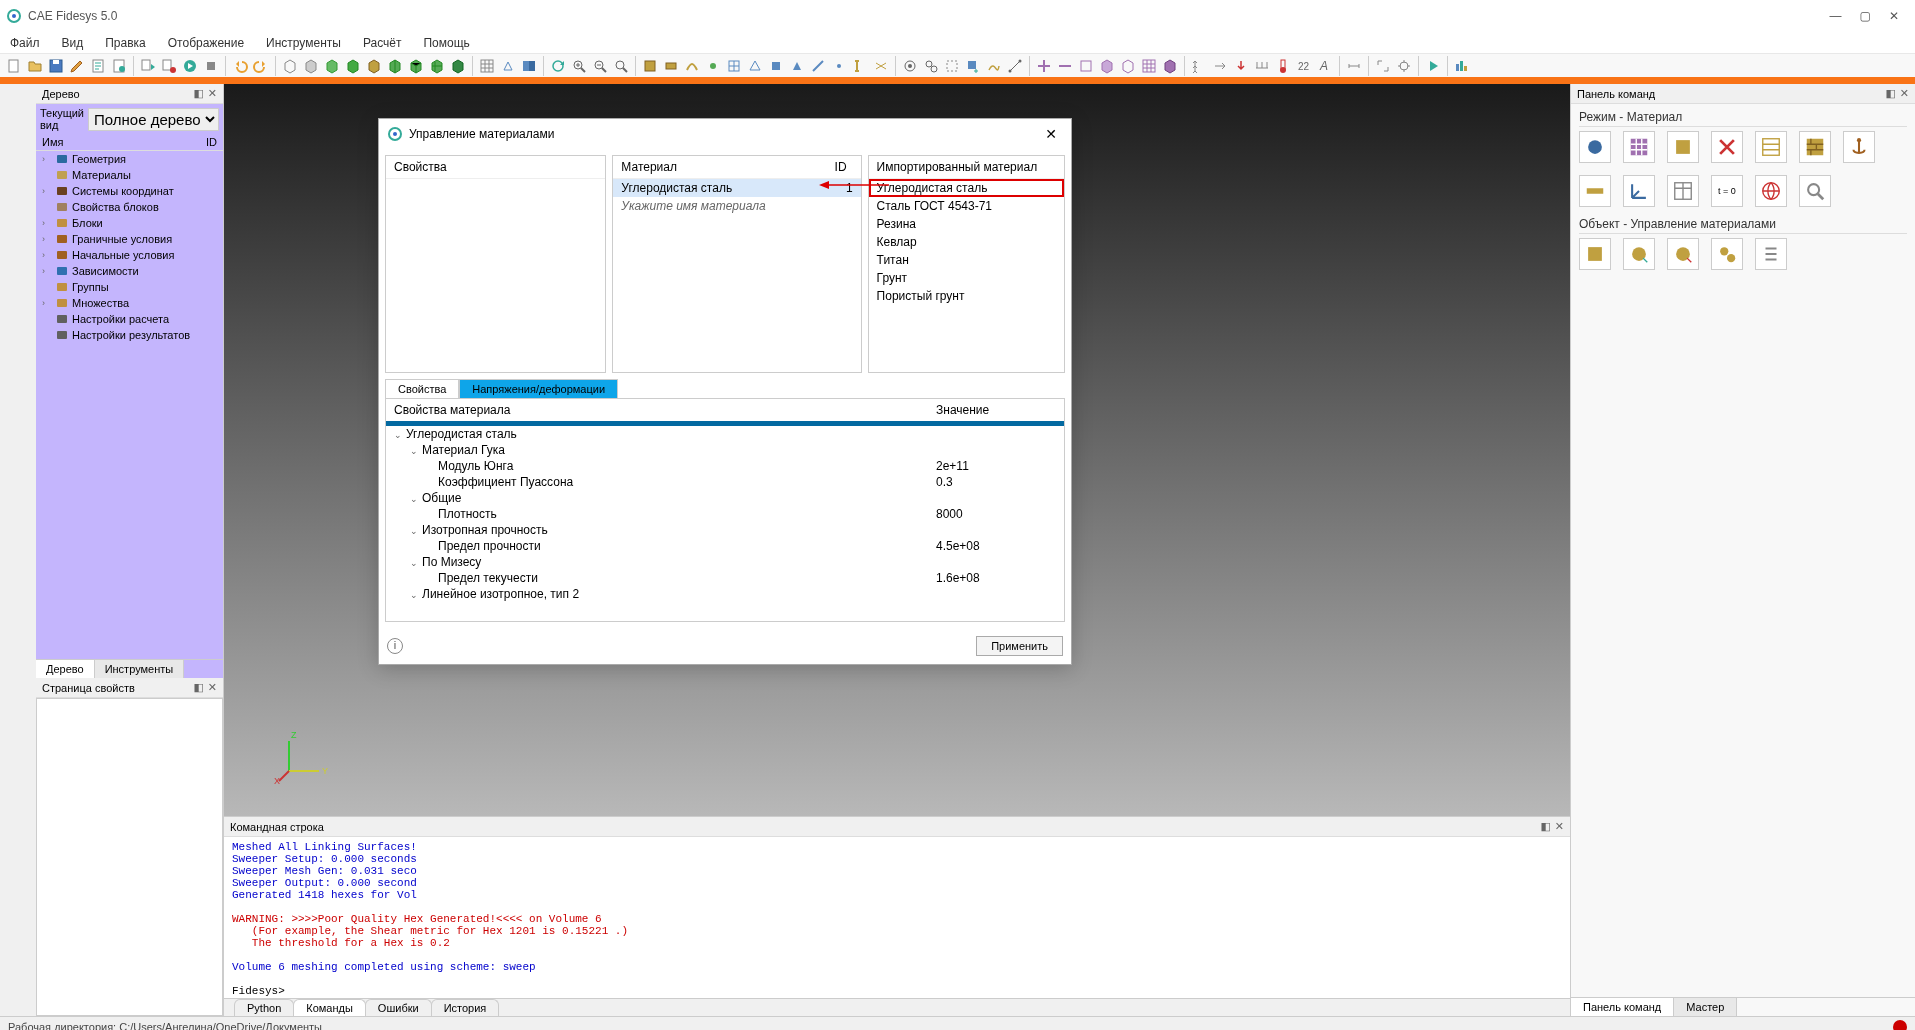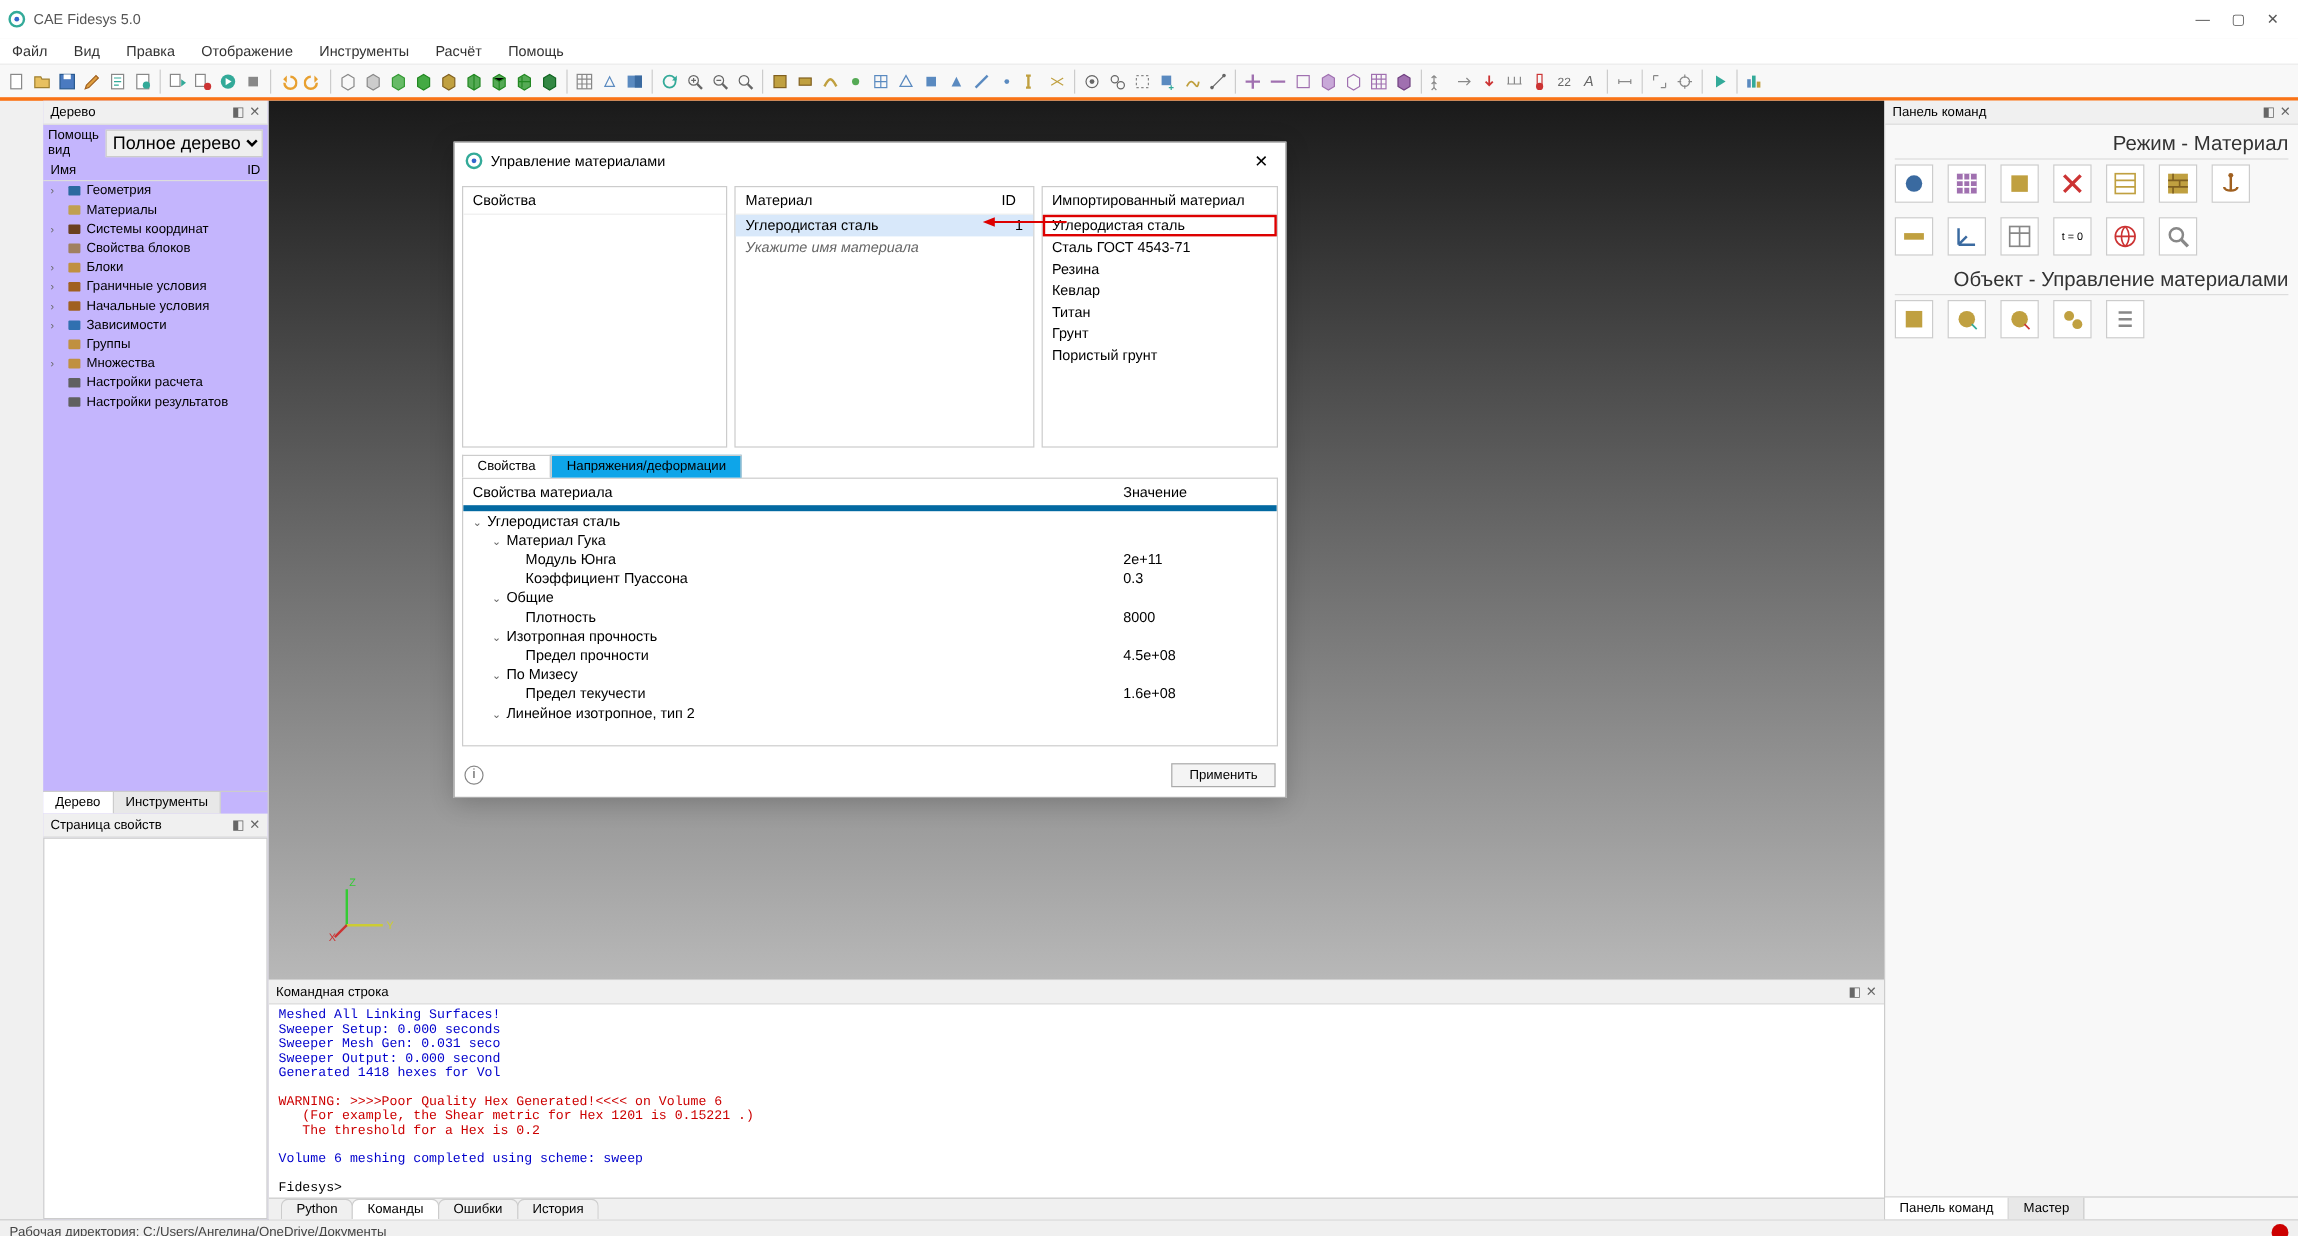--- a/index.html
+++ b/index.html
@@ -2,21 +2,21 @@
 <html><head>
 <meta charset="utf-8">
 <style>
 * { box-sizing: border-box; margin: 0; padding: 0; }
 body { font-family: "Segoe UI", Tahoma, sans-serif; font-size: 12px; background: #f0f0f0; overflow: hidden; width: 1915px; height: 1030px; position: relative; }
 .titlebar { height: 25px; background: #fff; display: flex; align-items: center; padding: 16px 6px; color: #555; }
 .titlebar .logo { width: 16px; height: 16px; margin-right: 6px; }
 .titlebar .wincontrols { margin-left: auto; display: flex; gap: 18px; padding-right: 10px; color: #555; }
 .menubar { height: 22px; background: #fff; display: flex; align-items: center; padding: 0 6px; gap: 14px; color: #333; border-bottom: 1px solid #e8e8e8; }
 .menubar span { padding: 2px 4px; cursor: default; }
-.toolbar-row { height: 30px; background: #f8f8f8; border-bottom: 3px solid #f97316; display: flex; align-items: center; padding: 0 4px; gap: 1px; }
+.toolbar-row { height: 30px; background: #f8f8f8; border-bottom: 7px solid #f97316; display: flex; align-items: center; padding: 0 4px; gap: 1px; }
 .toolbar-row .ticon { width: 20px; height: 20px; display: inline-flex; align-items: center; justify-content: center; cursor: pointer; border: 1px solid transparent; }
 .toolbar-row .sep { width: 1px; height: 20px; background: #ccc; margin: 0 3px; }
 .main { display: flex; height: calc(100% - 98px); }
 .leftcol { width: 188px; background: #c4b5fd; border-right: 1px solid #ccc; display: flex; flex-direction: column; margin-left: 36px; }
 .panel-hdr { height: 20px; background: #f0f0f0; border-bottom: 1px solid #ddd; display: flex; align-items: center; padding: 0 6px; font-size: 11px; }
 .panel-hdr .pctrls { margin-left: auto; display: flex; gap: 4px; color: #666; font-size: 11px; }
 .tree-panel { flex: 0 0 auto; }
 .tree-row { display: flex; align-items: center; padding: 1px 4px 1px 6px; font-size: 11px; cursor: default; }
 .tree-row .exp { width: 12px; color: #666; font-size: 9px; }
 .tree-row .ticon { width: 16px; height: 14px; margin-right: 2px; display: inline-flex; align-items:center; justify-content:center; }
@@ -34,21 +34,21 @@
 .axis { position: absolute; left: 50px; bottom: 30px; width: 60px; height: 60px; }
 .cmdline-panel { height: 200px; border-top: 1px solid #ccc; background: #fff; display:flex; flex-direction:column; }
 .cmd-content { flex: 1; font-family: "Courier New", monospace; font-size: 11px; padding: 4px 8px; overflow: auto; white-space: pre; }
 .cmd-content .blue { color: #0000cc; }
 .cmd-content .red { color: #cc0000; }
 .cmd-tabs { display: flex; font-size: 11px; border-top: 1px solid #ccc; background: #f0f0f0; padding-left: 10px; }
 .cmd-tabs div { padding: 2px 12px; border: 1px solid #ccc; border-bottom: none; border-radius: 6px 6px 0 0; margin-right: -1px; background: #f0f0f0; cursor:pointer; }
 .cmd-tabs div.active { background: #fff; }
 .rightcol { width: 345px; background: #f8f8f8; border-left: 1px solid #ccc; display: flex; flex-direction: column; }
 .mode-group { padding: 4px 8px; }
-.mode-group .grp-title { font-size: 17px; color:#333; padding: 2px 0; border-bottom: 1px solid #ddd; margin-bottom: 4px; text-align: right; }
+.mode-group .grp-title { font-size: 12px; color:#333; padding: 2px 0; border-bottom: 1px solid #ddd; margin-bottom: 4px; }
 .mode-icons { display: flex; flex-wrap: wrap; gap: 12px; }
 .mode-icons .micon { width: 32px; height: 32px; border: 1px solid #ccc; background: #fff; display: inline-flex; align-items:center; justify-content:center; font-size: 10px; cursor:pointer; }
 .right-tabs { display: flex; border-top: 1px solid #ccc; font-size: 11px; margin-top: auto; }
 .right-tabs div { padding: 3px 12px; border-right: 1px solid #ccc; background: #e8e8e8; cursor:pointer; }
 .right-tabs div.active { background: #fff; }
 .statusbar { height: 21px; background: #f0f0f0; border-top: 1px solid #ccc; display: flex; align-items: center; padding: 0 8px; font-size: 11px; color: #444; }
 .statusbar .serr { margin-left: auto; width:14px; height:14px; border-radius:50%; background:#c00; }
 
 .dialog-overlay { position: absolute; left: 0; right: 0; top: 0; bottom: 0; z-index: 50; }
 .dialog { position: absolute; left: 378px; top: 118px; width: 694px; background: #fff; border: 1px solid #aaa; box-shadow: 0 4px 20px rgba(0,0,0,0.2); display: flex; flex-direction: column; }
@@ -491,21 +491,21 @@
 
   <div class="leftcol">
     <div class="panel-hdr">
       <span>Дерево</span>
       <span class="pctrls">
           <span>◧</span>
           <span>✕</span>
         </span>
     </div>
     <div class="view-sel">
-      <span>Помощь вид</span>
+      <span>Текущий вид</span>
       <select><option>Полное дерево</option></select>
     </div>
     <div class="tree-cols">
       <span class="c1">Имя</span>
       <span class="c2">ID</span>
     </div>
     <div class="tree-panel" id="tree-items">
         <div class="tree-row">
           <span class="exp">›</span>
           <span class="ticon">

